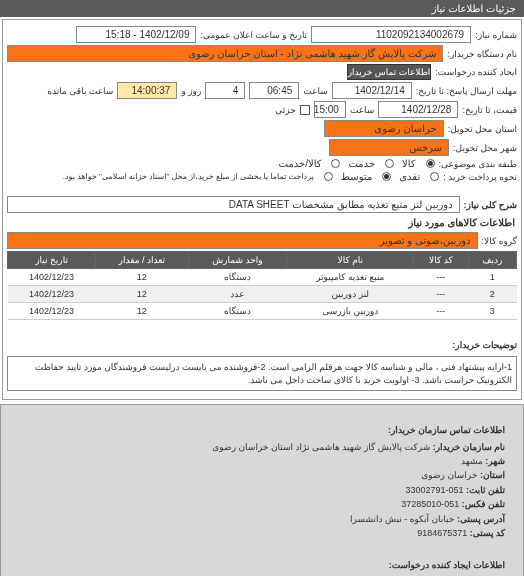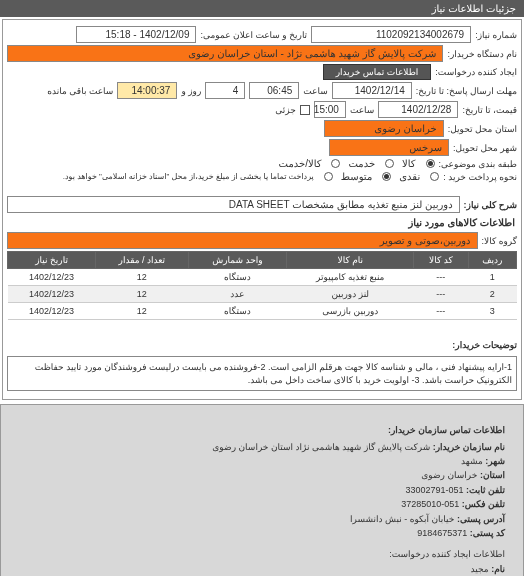--- a/index.html
+++ b/index.html
@@ -42,21 +42,21 @@
   min-height: 16px;
   display: inline-flex;
   align-items: center;
 }
 .field.gray { background: #f97316; }
 .field.wide { flex: 1; }
 .btn {
   background: #555;
   color: #fff;
   border: 1px solid #333;
-  padding: 2px 12px;
+  padding: 2px 0;
   font-size: 9px;
   cursor: pointer;
 }
 .radio-group { display: flex; gap: 8px; align-items: center; }
 .radio { display: inline-flex; align-items: center; gap: 10px; }
 .radio-dot {
   width: 9px; height: 9px; border: 1px solid #555; border-radius: 50%;
   display: inline-block; position: relative;
 }
 .radio-dot.checked::after {
@@ -259,17 +259,17 @@
 
 <div class="contact-box">
   <div style="font-weight:bold;margin-bottom:2px">اطلاعات تماس سازمان خریدار:</div>
   <div><b>نام سازمان خریدار:</b> <span>شرکت پالایش گاز شهید هاشمی نژاد استان خراسان رضوی</span></div>
   <div><b>شهر:</b> <span>مشهد</span></div>
   <div><b>استان:</b> <span>خراسان رضوی</span></div>
   <div><b>تلفن ثابت:</b> <span>051-33002791</span></div>
   <div><b>تلفن فکس:</b> <span>051-37285010</span></div>
   <div><b>آدرس پستی:</b> <span>خیابان آبکوه - نبش دانشسرا</span></div>
   <div><b>کد پستی:</b> <span>9184675371</span></div>
-  <div style="font-weight:normal;margin-top:7px">اطلاعات ایجاد کننده درخواست:</div>
+  <div style="font-weight:bold;margin-top:18px">اطلاعات ایجاد کننده درخواست:</div>
   <div><b>نام:</b> <span>مجید</span></div>
   <div><b>نام خانوادگی:</b> <span>اکبری</span></div>
   <div><b>تلفن تماس:</b> <span>051-37291034</span></div>
 </div>
 
 </body></html>

